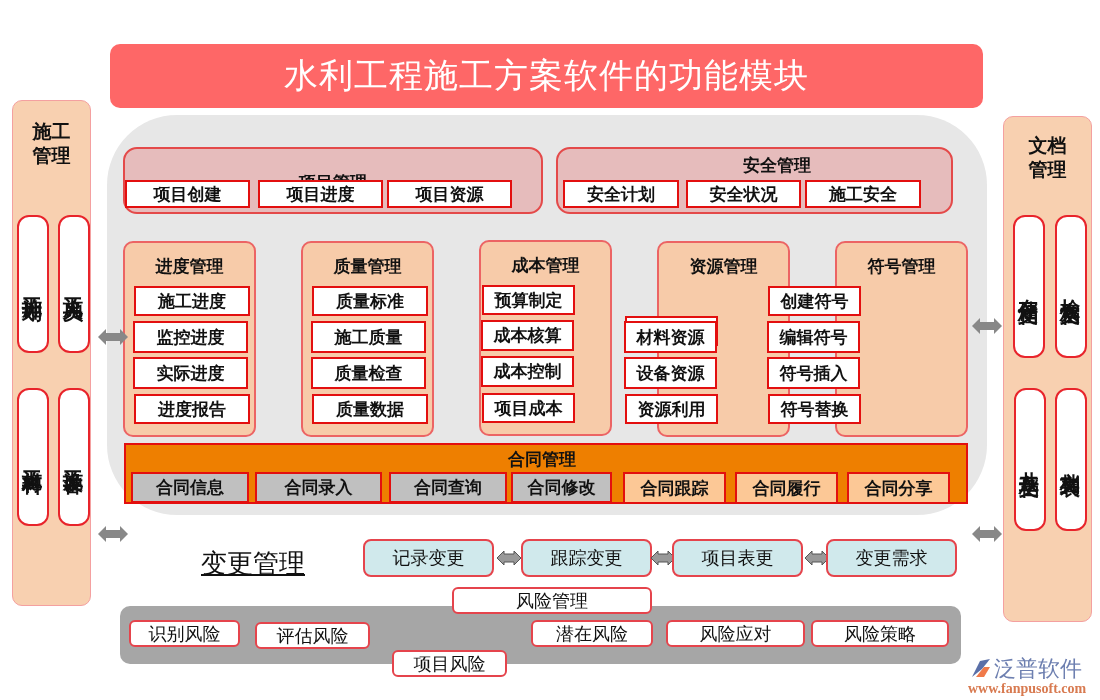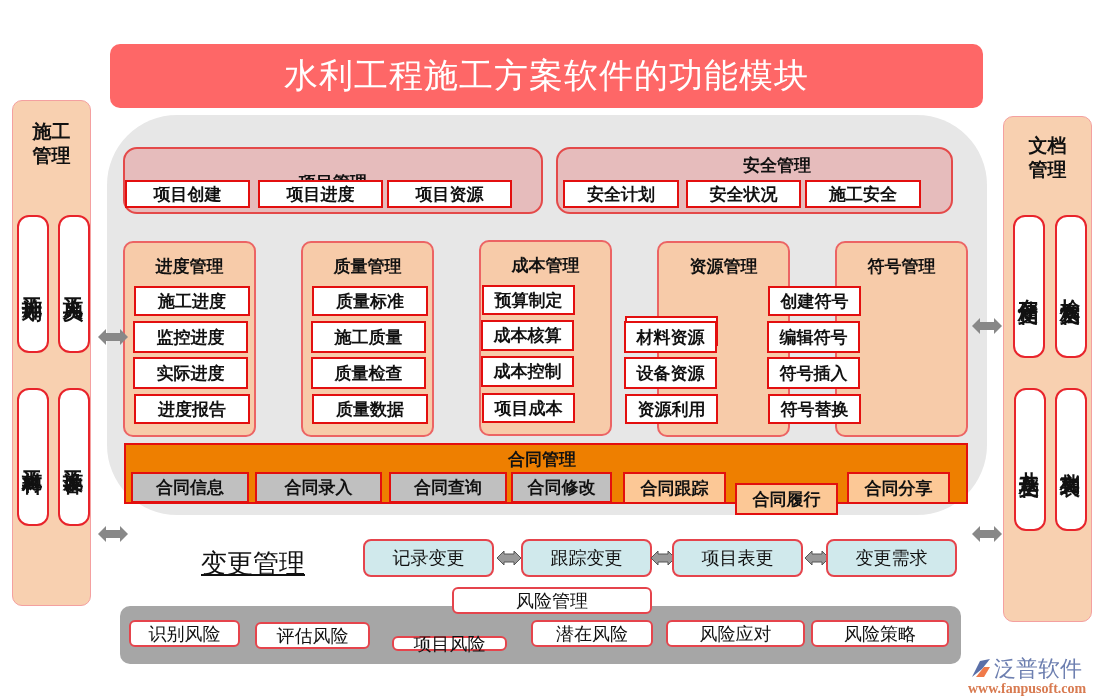--- a/index.html
+++ b/index.html
@@ -138,21 +138,21 @@
 <div class="abs box-white" style="left:767px; top:357px; width:93px; height:32px;">符号插入</div>
 <div class="abs box-white" style="left:768px; top:394px; width:93px; height:30px;">符号替换</div>
 
 <div class="abs contract-bar" style="left:124px; top:443px; width:844px; height:61px;"></div>
 <div class="abs" style="left:508px; top:448px; font-size:17px; font-weight:bold;">合同管理</div>
 <div class="abs box-gray" style="left:131px; top:472px; width:118px; height:31px;">合同信息</div>
 <div class="abs box-gray" style="left:255px; top:472px; width:127px; height:31px;">合同录入</div>
 <div class="abs box-gray" style="left:389px; top:472px; width:118px; height:31px;">合同查询</div>
 <div class="abs box-gray" style="left:511px; top:472px; width:101px; height:31px;">合同修改</div>
 <div class="abs box-peach" style="left:623px; top:472px; width:103px; height:32px;">合同跟踪</div>
-<div class="abs box-peach" style="left:735px; top:483px; width:103px; height:32px;">合同履行</div>
+<div class="abs box-peach" style="left:735px; top:472px; width:103px; height:32px;">合同履行</div>
 <div class="abs box-peach" style="left:847px; top:472px; width:103px; height:32px;">合同分享</div>
 
 <svg class="abs arrow" style="left:98px; top:329px;" viewBox="0 0 30 16">
     <path d="M0 8 L8 0 L8 4 L22 4 L22 0 L30 8 L22 16 L22 12 L8 12 L8 16 Z" fill="#888"></path>
   </svg>
 <svg class="abs arrow" style="left:98px; top:526px;" viewBox="0 0 30 16">
     <path d="M0 8 L8 0 L8 4 L22 4 L22 0 L30 8 L22 16 L22 12 L8 12 L8 16 Z" fill="#888"></path>
   </svg>
 <svg class="abs arrow" style="left:972px; top:318px;" viewBox="0 0 30 16">
     <path d="M0 8 L8 0 L8 4 L22 4 L22 0 L30 8 L22 16 L22 12 L8 12 L8 16 Z" fill="#888"></path>
@@ -173,21 +173,21 @@
 <div class="abs box-teal" style="left:672px; top:539px; width:131px; height:38px;">项目表更</div>
 <svg class="abs" style="left:805px; top:551px; width:24px; height:14px;" viewBox="0 0 24 14">
     <path d="M0 7 L7 0 L7 3 L17 3 L17 0 L24 7 L17 14 L17 11 L7 11 L7 14 Z" fill="#999" stroke="#555" stroke-width="1"></path>
   </svg>
 <div class="abs box-teal" style="left:826px; top:539px; width:131px; height:38px;">变更需求</div>
 
 <div class="abs risk-bar" style="left:120px; top:606px; width:841px; height:58px;"></div>
 <div class="abs box-risk" style="left:452px; top:587px; width:200px; height:27px; border-radius:6px;">风险管理</div>
 <div class="abs box-risk" style="left:129px; top:620px; width:111px; height:27px;">识别风险</div>
 <div class="abs box-risk" style="left:255px; top:622px; width:115px; height:27px;">评估风险</div>
-<div class="abs box-risk" style="left:392px; top:636px; width:115px; height:15px;">项目风险</div>
+<div class="abs box-risk" style="left:392px; top:650px; width:115px; height:27px;">项目风险</div>
 <div class="abs box-risk" style="left:531px; top:620px; width:122px; height:27px;">潜在风险</div>
 <div class="abs box-risk" style="left:666px; top:620px; width:139px; height:27px;">风险应对</div>
 <div class="abs box-risk" style="left:811px; top:620px; width:138px; height:27px;">风险策略</div>
 
 <div class="abs" style="left:968px; top:654px; width:130px; height:42px;">
   <svg style="position:absolute; left:2px; top:3px; width:22px; height:22px;" viewBox="0 0 22 22">
     <path d="M2 20 L10 4 L20 2 L12 12 Z" fill="#5a6fa8"></path>
     <path d="M6 20 L14 10 L20 10 L14 20 Z" fill="#f07a4a"></path>
   </svg>
   <div style="position:absolute; left:26px; top:0px; font-size:22px; color:#6d7fb0; font-family:'DejaVu Sans', sans-serif;">泛普软件</div>

